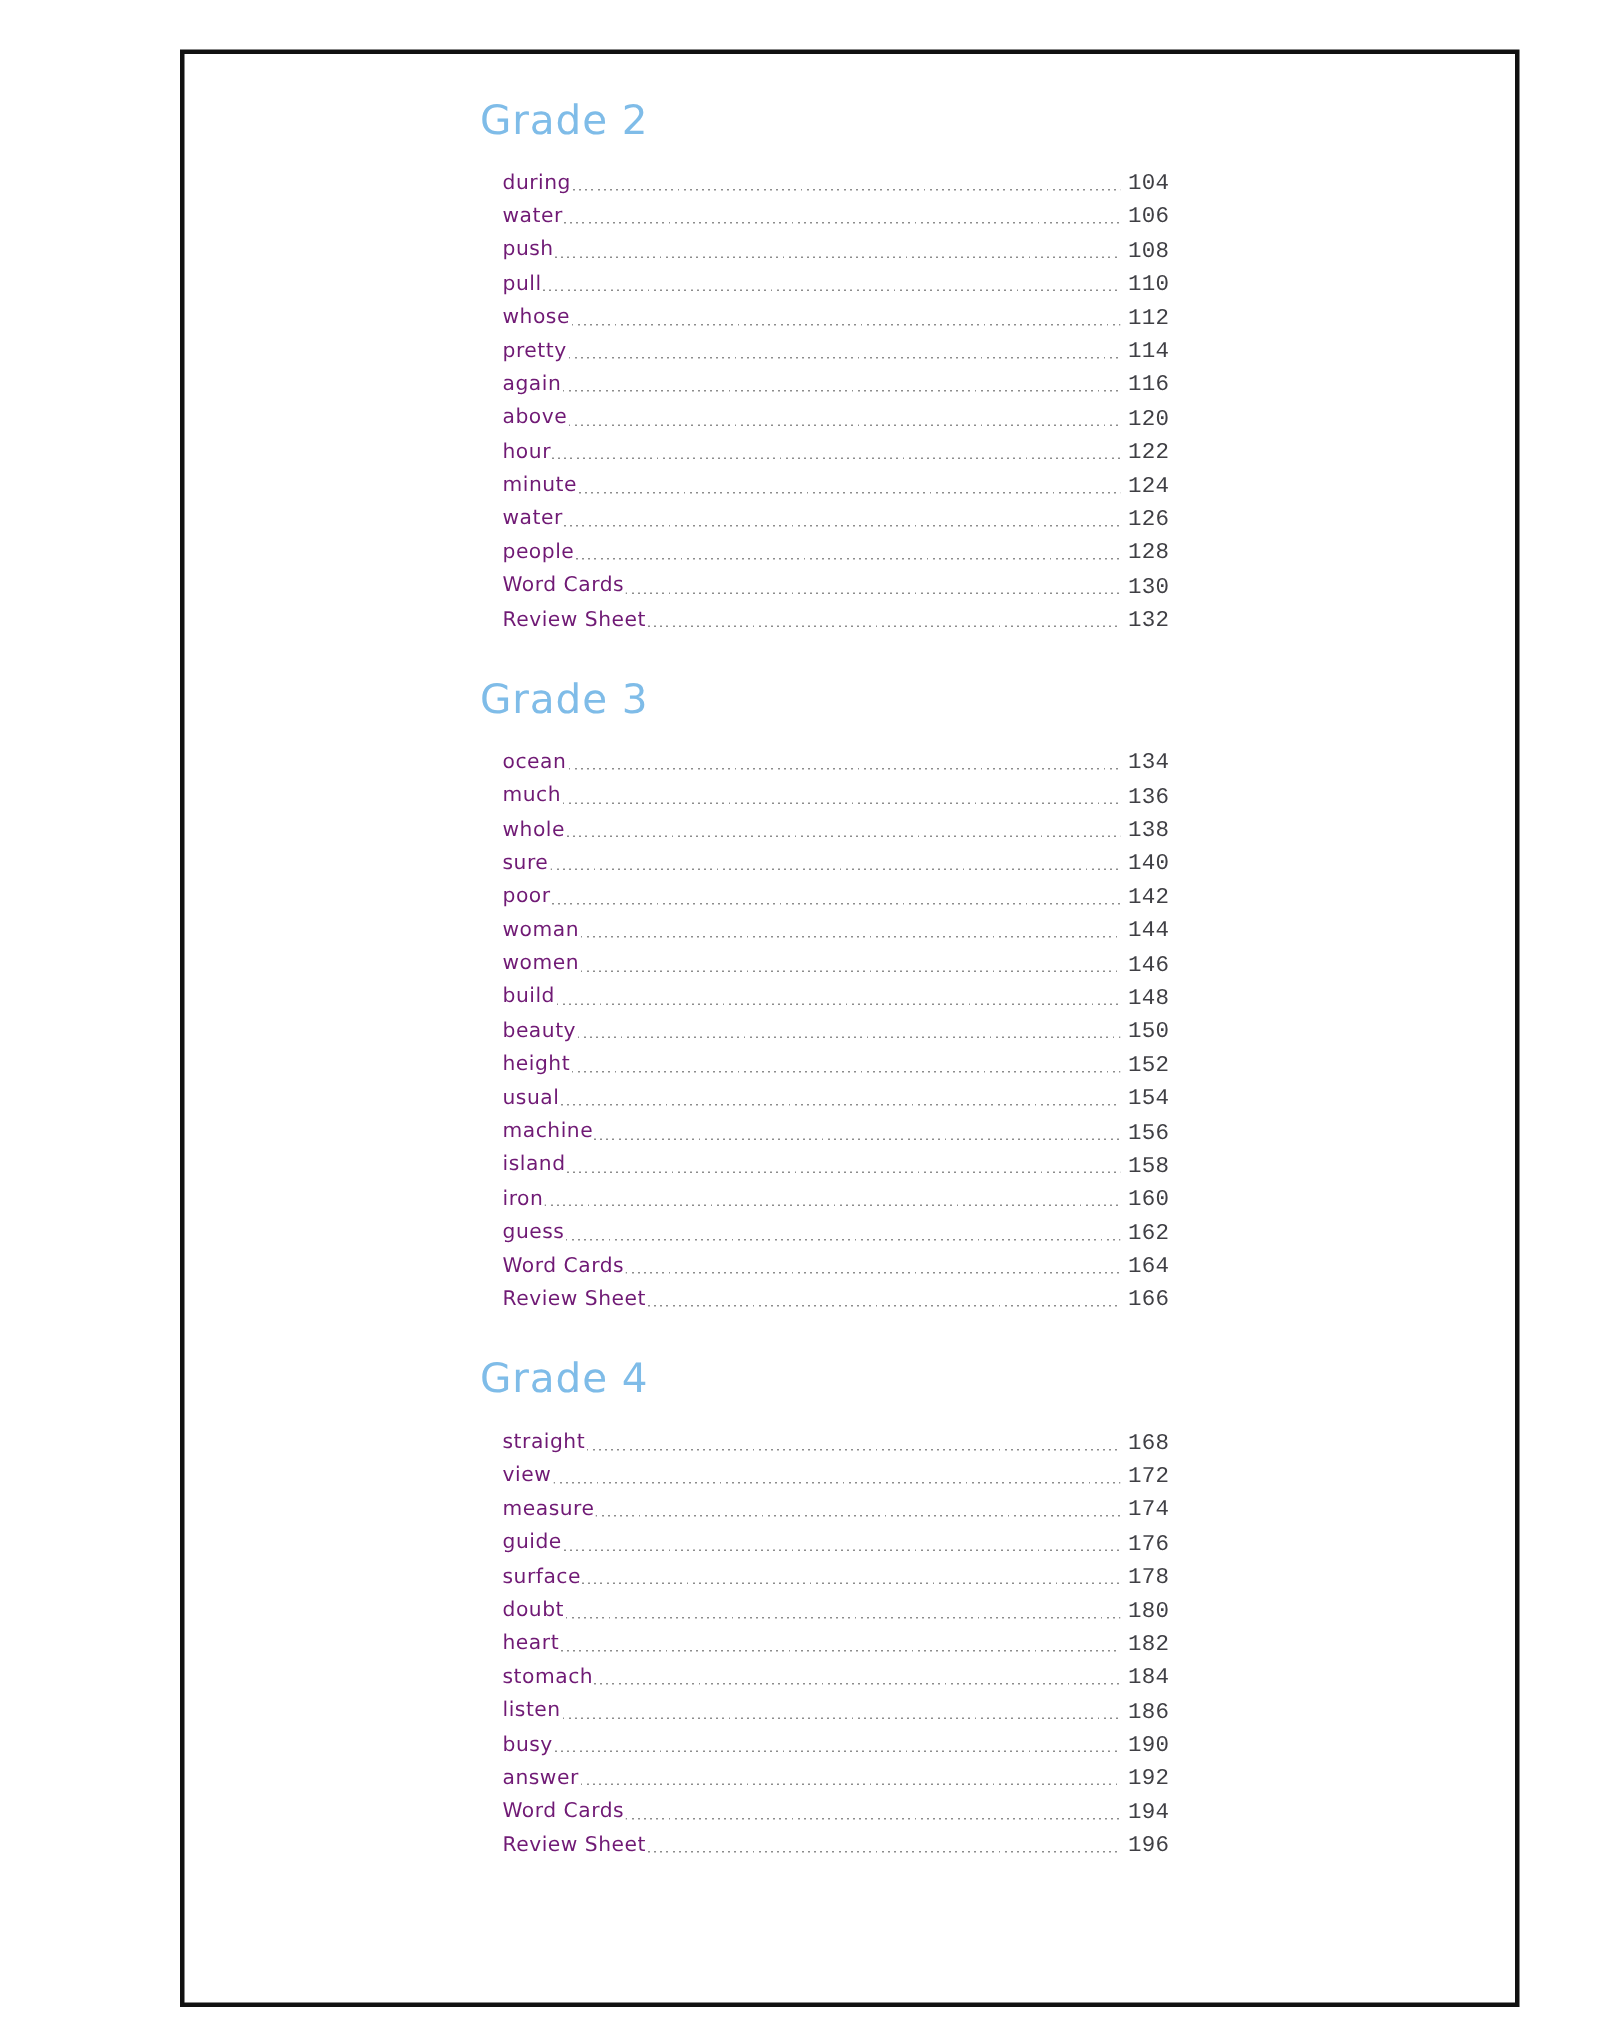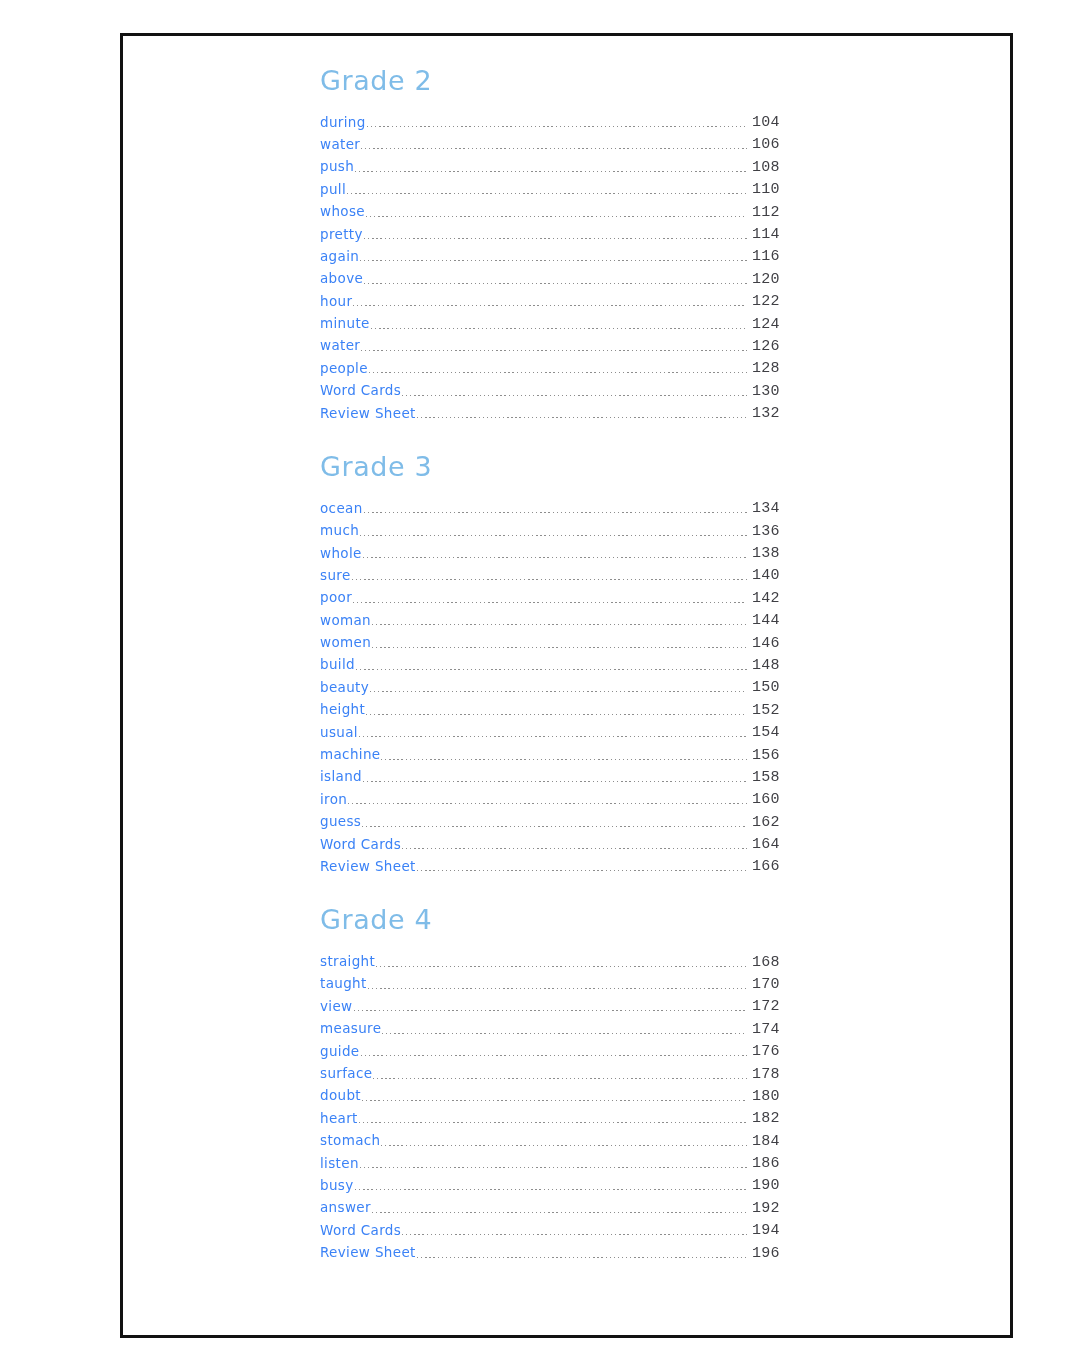--- a/index.html
+++ b/index.html
@@ -55,28 +55,29 @@
   }
 
   .toc-row {
     display: flex;
     align-items: flex-end;
     height: 22.4px;
     white-space: nowrap;
   }
 
   .toc-label {
-    color: #3b82f6;
+    color: #701a75;
     font-family: "DejaVu Sans", sans-serif;
     font-size: 13.5px;
     font-weight: 400;
     letter-spacing: 0.35px;
     line-height: 1;
     flex: 0 0 auto;
     padding-bottom: 2px;
+    margin-left: 15px;
   }
 
   .toc-dots {
     flex: 1 1 auto;
     position: relative;
     height: 12px;
     overflow: hidden;
     margin: 0 5px 2px 1px;
   }
   .toc-dots::before {
@@ -280,25 +281,20 @@
       </div>
       <div class="section gap-large">
         <div class="section-title">Grade 4</div>
         <ul class="toc-list">
           <li class="toc-row">
             <span class="toc-label">straight</span>
             <span class="toc-dots"></span>
             <span class="toc-page">168</span>
           </li>
           <li class="toc-row">
-            <span class="toc-label">taught</span>
-            <span class="toc-dots"></span>
-            <span class="toc-page">170</span>
-          </li>
-          <li class="toc-row">
             <span class="toc-label">view</span>
             <span class="toc-dots"></span>
             <span class="toc-page">172</span>
           </li>
           <li class="toc-row">
             <span class="toc-label">measure</span>
             <span class="toc-dots"></span>
             <span class="toc-page">174</span>
           </li>
           <li class="toc-row">

